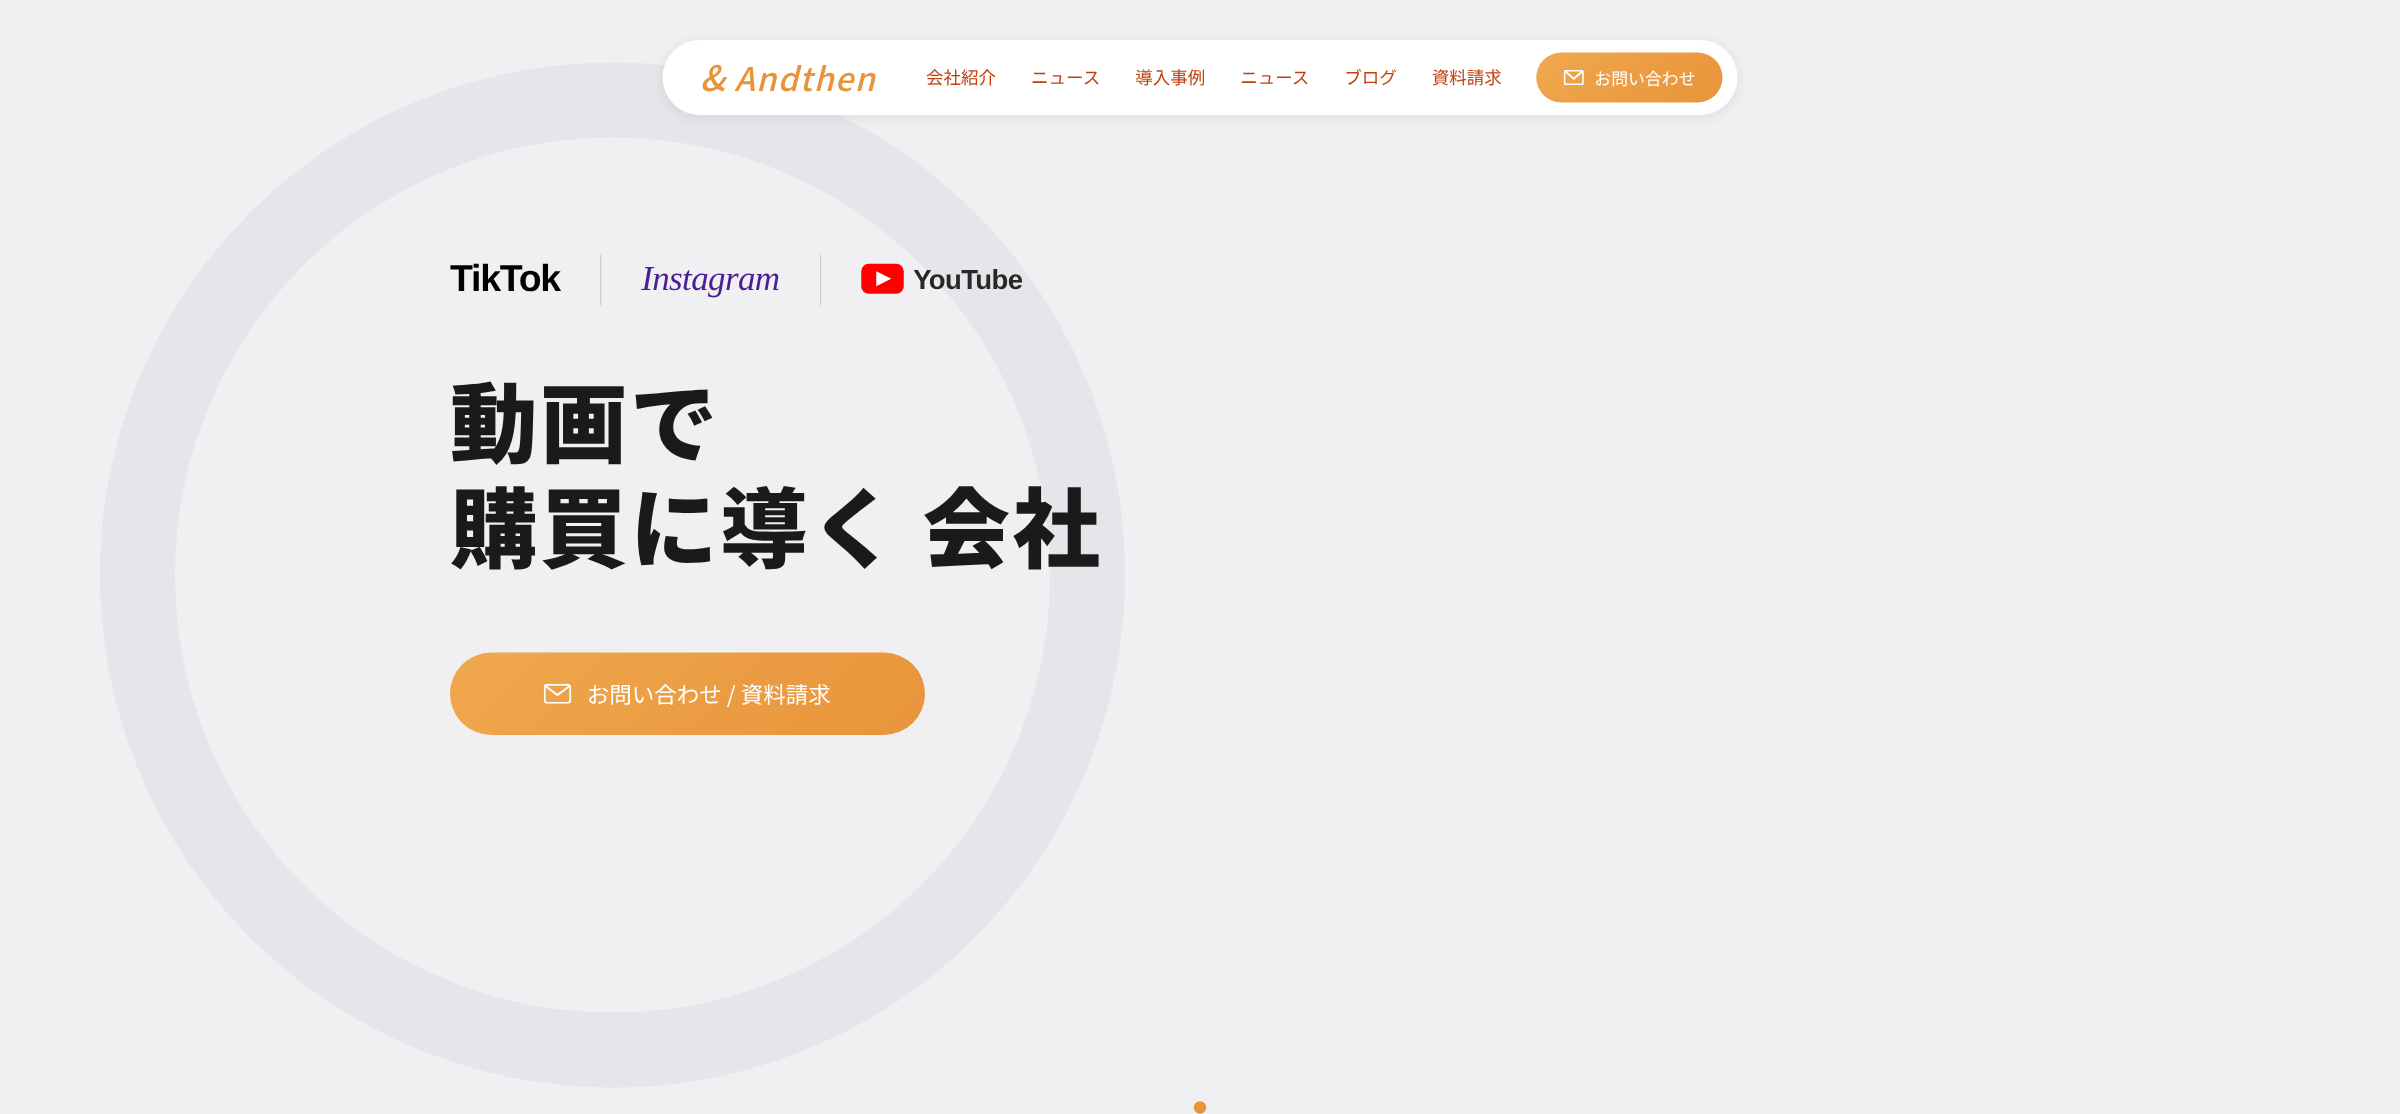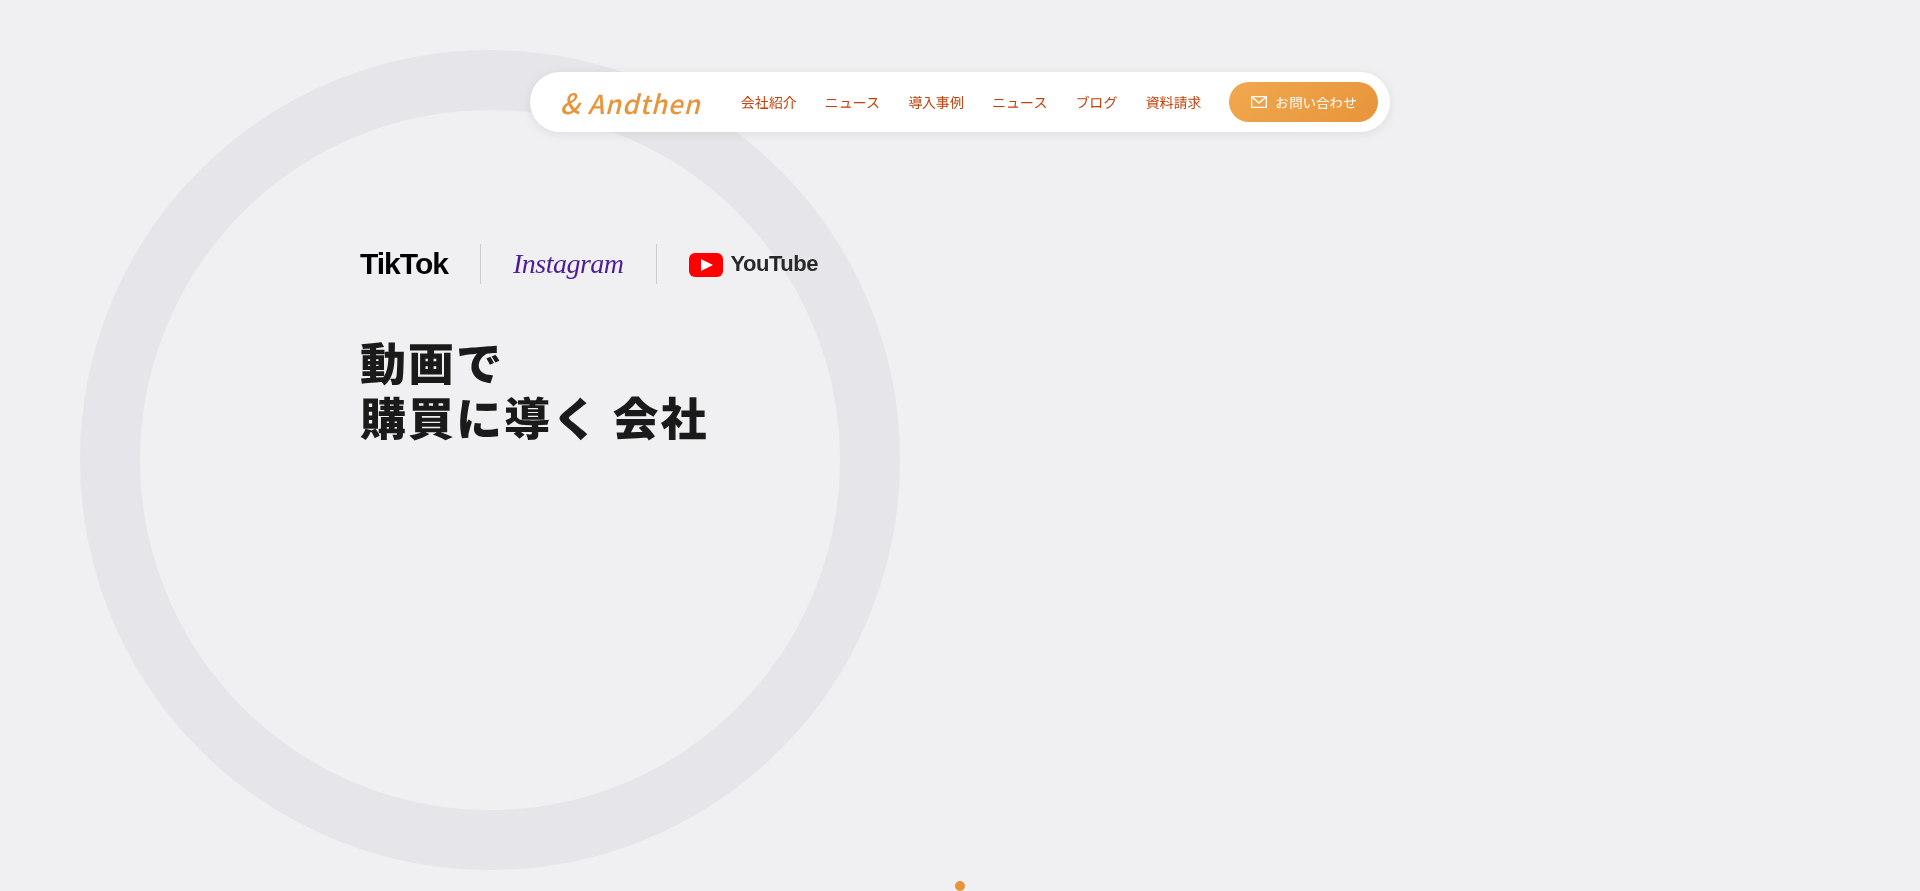--- a/index.html
+++ b/index.html
@@ -30,21 +30,20 @@
     }
 
     
     header {
       position: relative;
       z-index: 10;
       display: flex;
       align-items: center;
       justify-content: center;
       padding: 32px 40px;
-      margin-top: 40px;
     }
 
     .nav-container {
       background: #ffffff;
       border-radius: 50px;
       display: flex;
       align-items: center;
       padding: 10px 30px;
       gap: 40px;
       box-shadow: 0 2px 12px rgba(0,0,0,0.08);
@@ -128,21 +127,21 @@
     .instagram-logo {
       font-size: 28px;
       font-style: italic;
       color: #4c1d95;
       font-family: Georgia, 'Times New Roman', serif;
       letter-spacing: -0.5px;
     }
 
     .youtube-logo-container {
       display: flex;
-      align-items: flex-end;
+      align-items: flex-start;
       gap: 8px;
     }
 
     .youtube-play-btn {
       width: 34px;
       height: 24px;
       background: #ff0000;
       border-radius: 6px;
       display: flex;
       align-items: center;
@@ -167,21 +166,21 @@
       font-family: 'Arial', sans-serif;
       letter-spacing: -0.5px;
     }
 
     
     .hero-heading {
       margin-bottom: 60px;
     }
 
     .hero-heading h1 {
-      font-size: 46px;
+      font-size: 70px;
       font-weight: 900;
       color: #1a1a1a;
       line-height: 1.2;
       letter-spacing: 2px;
     }
 
     
     .cta-button {
       display: inline-flex;
       align-items: center;
@@ -263,16 +262,23 @@
 
   
   <div class="hero-heading">
     <h1>
       <span>動画で</span><br>
       <span>購買に導く 会社</span>
     </h1>
   </div>
 
   
+  <button class="cta-button">
+    <svg width="22" height="16" viewBox="0 0 22 16" fill="none">
+      <rect x="0.75" y="0.75" width="20.5" height="14.5" rx="2.25" stroke="white" stroke-width="1.5"></rect>
+      <path d="M1 1.5L11 9L21 1.5" stroke="white" stroke-width="1.5"></path>
+    </svg>
+    <span>お問い合わせ / 資料請求</span>
+  </button>
 
 </section>
 
 <div class="bottom-dot"></div>
 
 </body></html>

